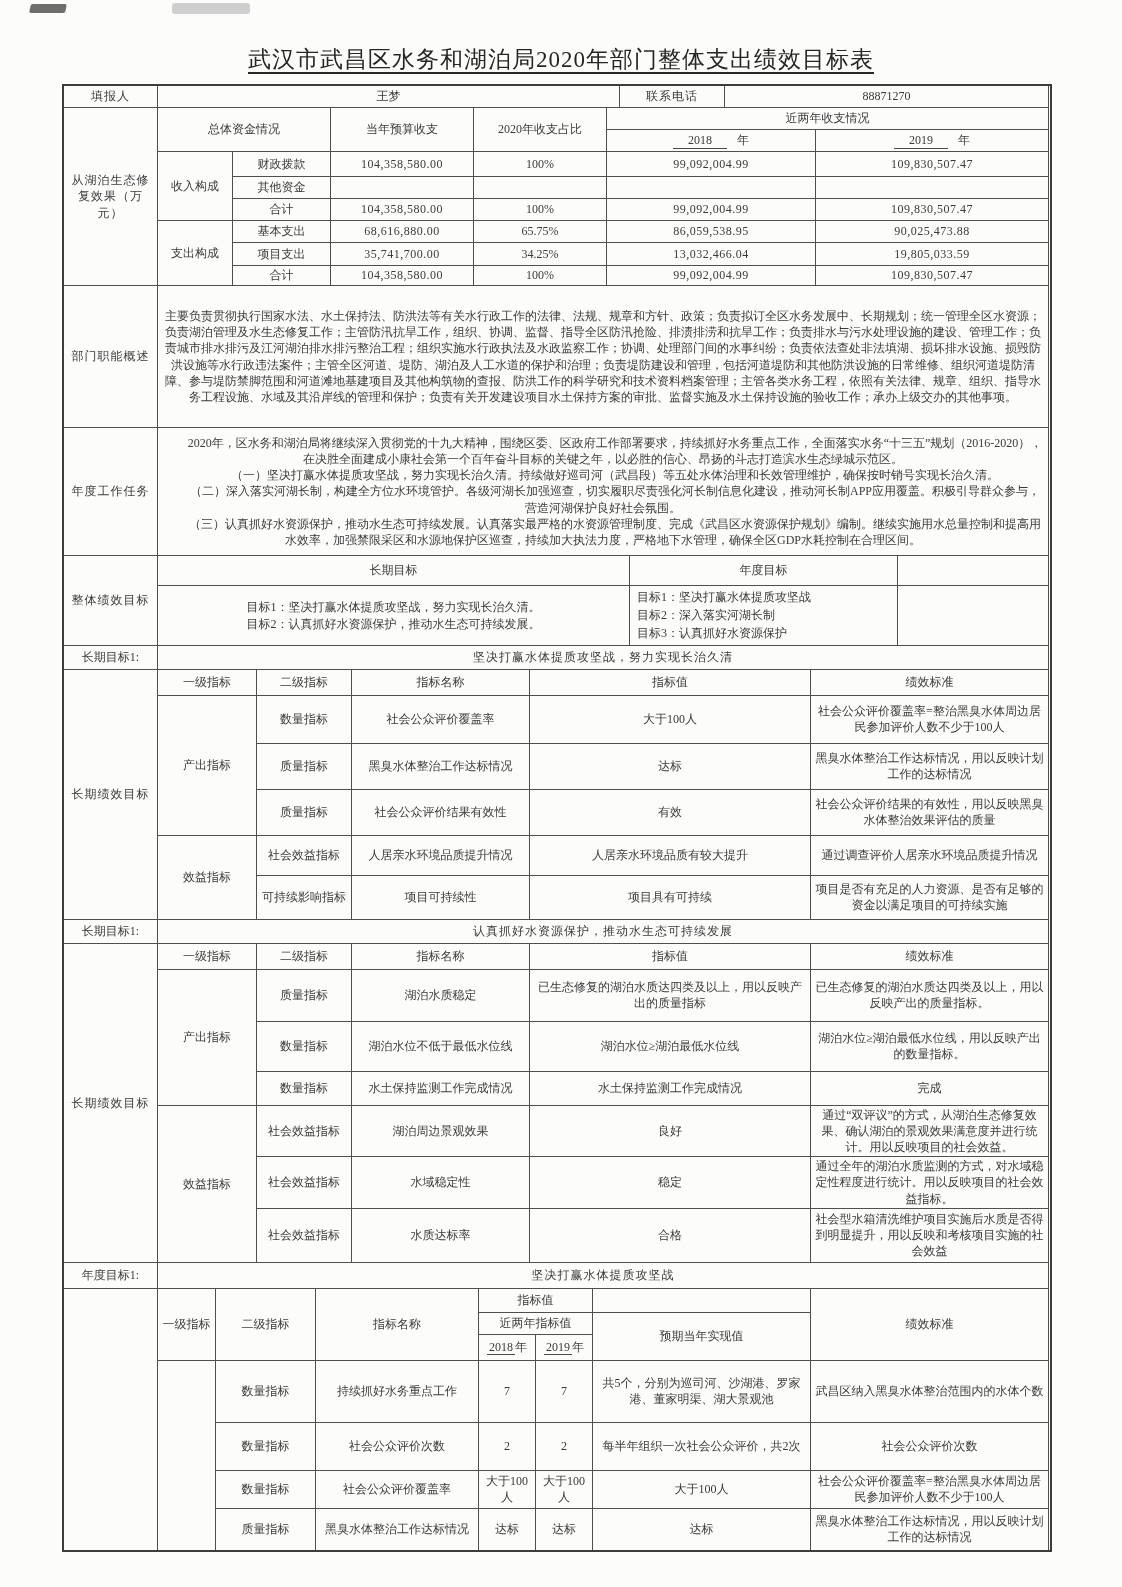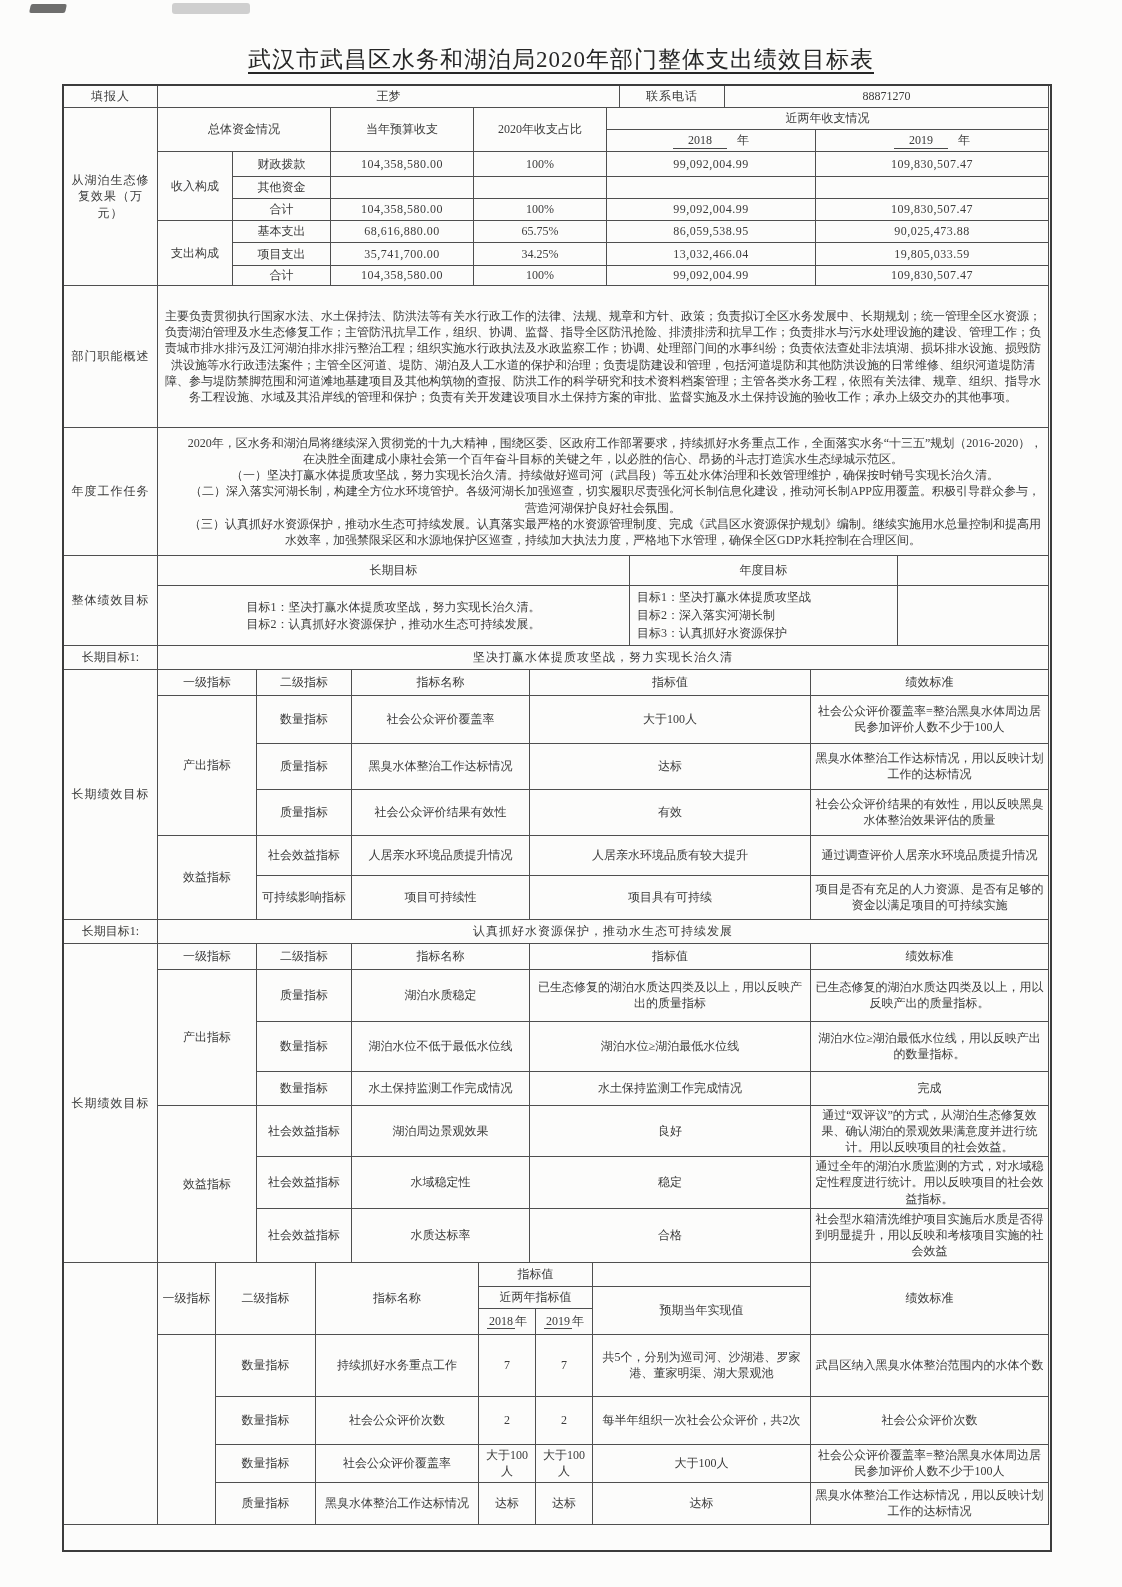--- a/index.html
+++ b/index.html
@@ -319,20 +319,32 @@
       </tr>
       <tr style="height:54px">
         <td>社会效益指标</td>
         <td>水质达标率</td>
         <td>合格</td>
         <td class="std">社会型水箱清洗维护项目实施后水质是否得到明显提升，用以反映和考核项目实施的社会效益</td>
       </tr>
     </tbody>
       </table>
 
+    <table class="t">
+      <colgroup>
+          <col style="width:94px">
+          <col style="width:891px">
+        </colgroup>
+      <tbody>
+          <tr style="height:26px">
+        <td class="goal-label">年度目标1:</td>
+        <td class="goalrow">坚决打赢水体提质攻坚战</td>
+      </tr>
+    </tbody>
+      </table>
 
     <table class="t">
       <colgroup>
           <col style="width:94px">
           <col style="width:58px">
           <col style="width:100px">
           <col style="width:163px">
           <col style="width:57px">
           <col style="width:57px">
           <col style="width:218px">

